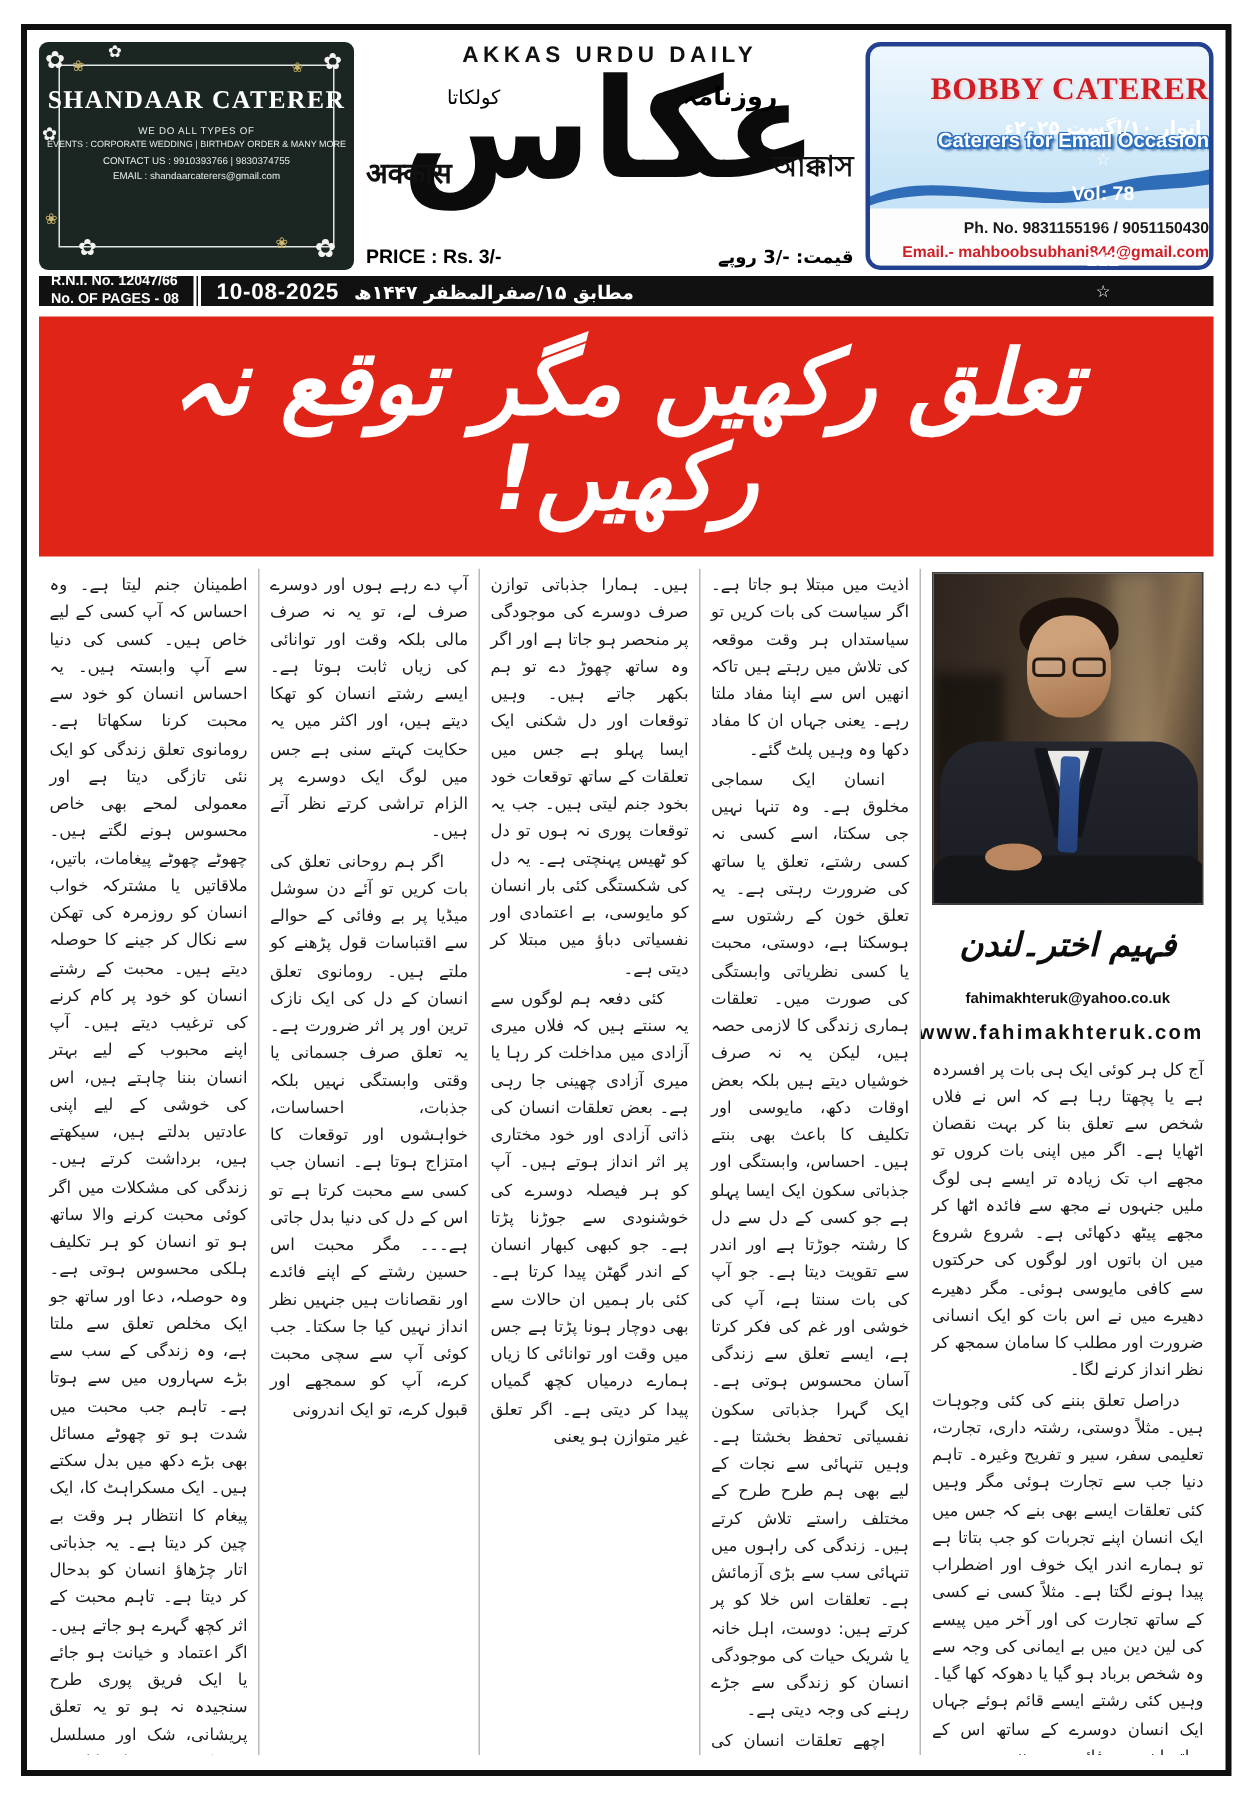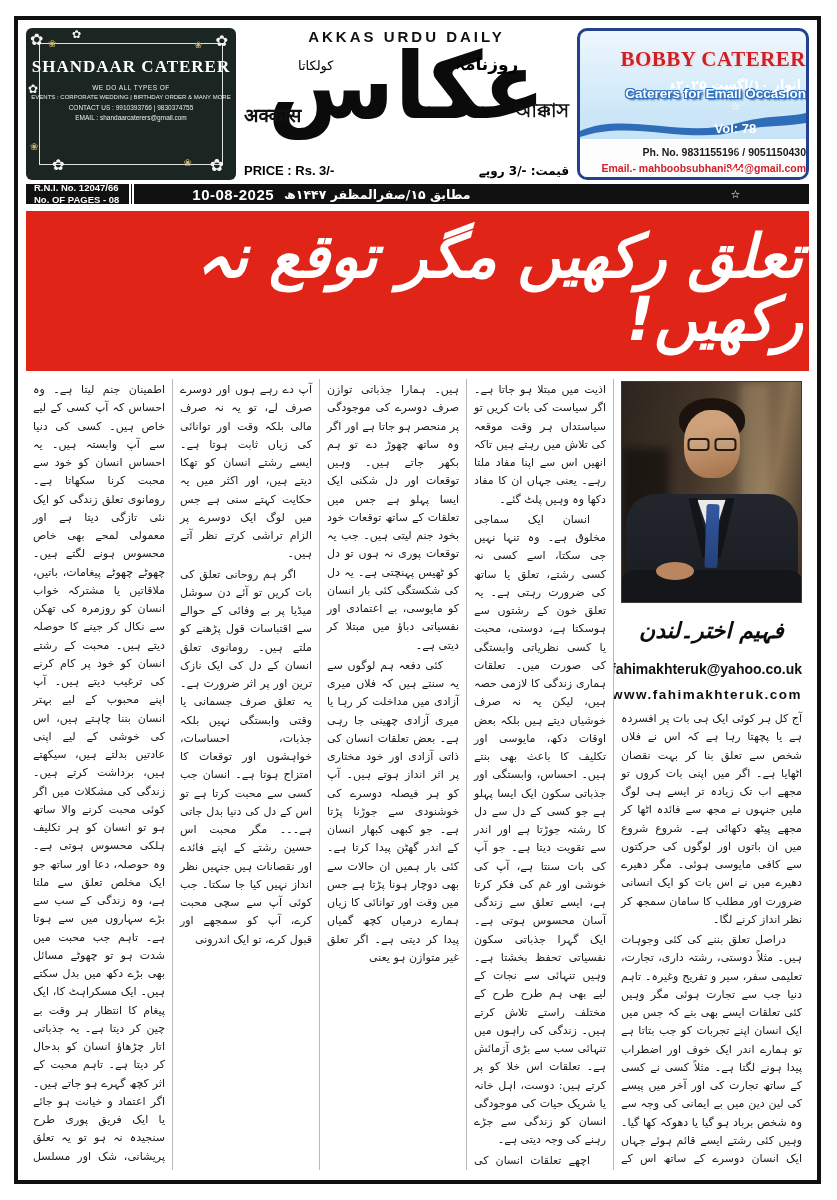--- a/index.html
+++ b/index.html
@@ -44,28 +44,28 @@
   .bobby-wave { margin-top:8px; width:100%; height:30px; display:block; }
   .bobby-bottom { background:#fdfdfd; flex:1; padding-top:7px; }
   .bobby-phone { font-family:"Liberation Sans",sans-serif; font-weight:bold; font-size:10.5px; color:#1a1a1a; }
   .bobby-email { font-family:"Liberation Sans",sans-serif; font-weight:bold; font-size:10.5px; color:#d02028; margin-top:4px; }
 
   
   .info-bar { margin-top:4px; background:#111; color:#fff; height:20px; display:flex; align-items:center;
     padding:0 8px; gap:10px; font-weight:bold; }
   .rni-block { font-family:"Liberation Sans",sans-serif; font-size:9.5px; line-height:1.25; white-space:nowrap; }
   .bar-div { width:5px; height:20px; border-left:2px solid #fff; border-right:2px solid #fff; }
-  .bar-date { font-family:"Liberation Sans",sans-serif; font-size:15px; letter-spacing:.5px;margin-left:48px; }
+  .bar-date { font-family:"Liberation Sans",sans-serif; font-size:15px; letter-spacing:.5px; }
   .bar-ur { direction:rtl; font-size:12.5px; white-space:nowrap; }
   .bar-star { color:#fff; font-size:11px; }
   .bar-en { font-family:"Liberation Sans",sans-serif; font-size:13px; }
   .bar-right { margin-left:auto; display:flex; align-items:center; gap:8px;flex-direction:column; }
 
   
-  .headline { margin-top:7px; background:#e02418; color:#ffffff; direction:rtl;
+  .headline { margin-top:7px; background:#e02418; color:#ffffff; text-align:center; direction:rtl;
     font-size:60px; font-weight:bold; font-style:italic; line-height:1.05; padding:14px 6px 20px;
     letter-spacing:-1px; }
 
   
   .article { margin-top:8px; flex:1; display:flex; direction:rtl; overflow:hidden; }
   .col { flex:1; padding:2px 7px 0; border-left:1px solid #b9b9b9; direction:rtl; text-align:justify;
     font-size:11px; line-height:1.66; color:#1a1a1a; overflow:hidden; }
   .col:last-child { border-left:none; }
   .col-photo { flex:0 0 196px; }
   .para { margin:0; }
@@ -89,21 +89,21 @@
   .ph-shirt { position:absolute; left:50%; bottom:60px; transform:translateX(-50%); width:28px; height:42px;
     background:#eceae6; clip-path:polygon(0 0,100% 0,52% 100%); }
   .ph-tie { position:absolute; left:50%; bottom:34px; transform:translateX(-50%) rotate(2deg); width:13px; height:64px;
     background:linear-gradient(#33599f,#24407a); border-radius:3px; }
   .ph-arms { position:absolute; left:50%; bottom:0; transform:translateX(-50%); width:182px; height:32px;
     background:#14161a; border-radius:14px 14px 0 0; }
   .ph-hand { position:absolute; left:34px; bottom:22px; width:38px; height:18px; background:#b9865f; border-radius:50%; }
 
   .author-caption { direction:rtl; text-align:center; font-size:22px; font-weight:bold; font-style:italic;
     margin-top:10px; color:#0d0d0d; }
-  .author-email { text-align:center; font-family:"Liberation Sans",sans-serif; font-weight:bold; font-size:14px;
+  .author-email { text-align:center; font-family:"Liberation Sans",sans-serif; font-weight:bold; font-size:10px;
     margin-top:8px; color:#111; }
   .author-site { text-align:center; font-family:"Liberation Sans",sans-serif; font-weight:bold; font-size:13.5px;
     letter-spacing:1.5px; margin-top:3px; margin-bottom:4px; color:#111; }
 </style>
 </head>
 <body>
 
 <div class="page-frame">
 
   <div class="header">

